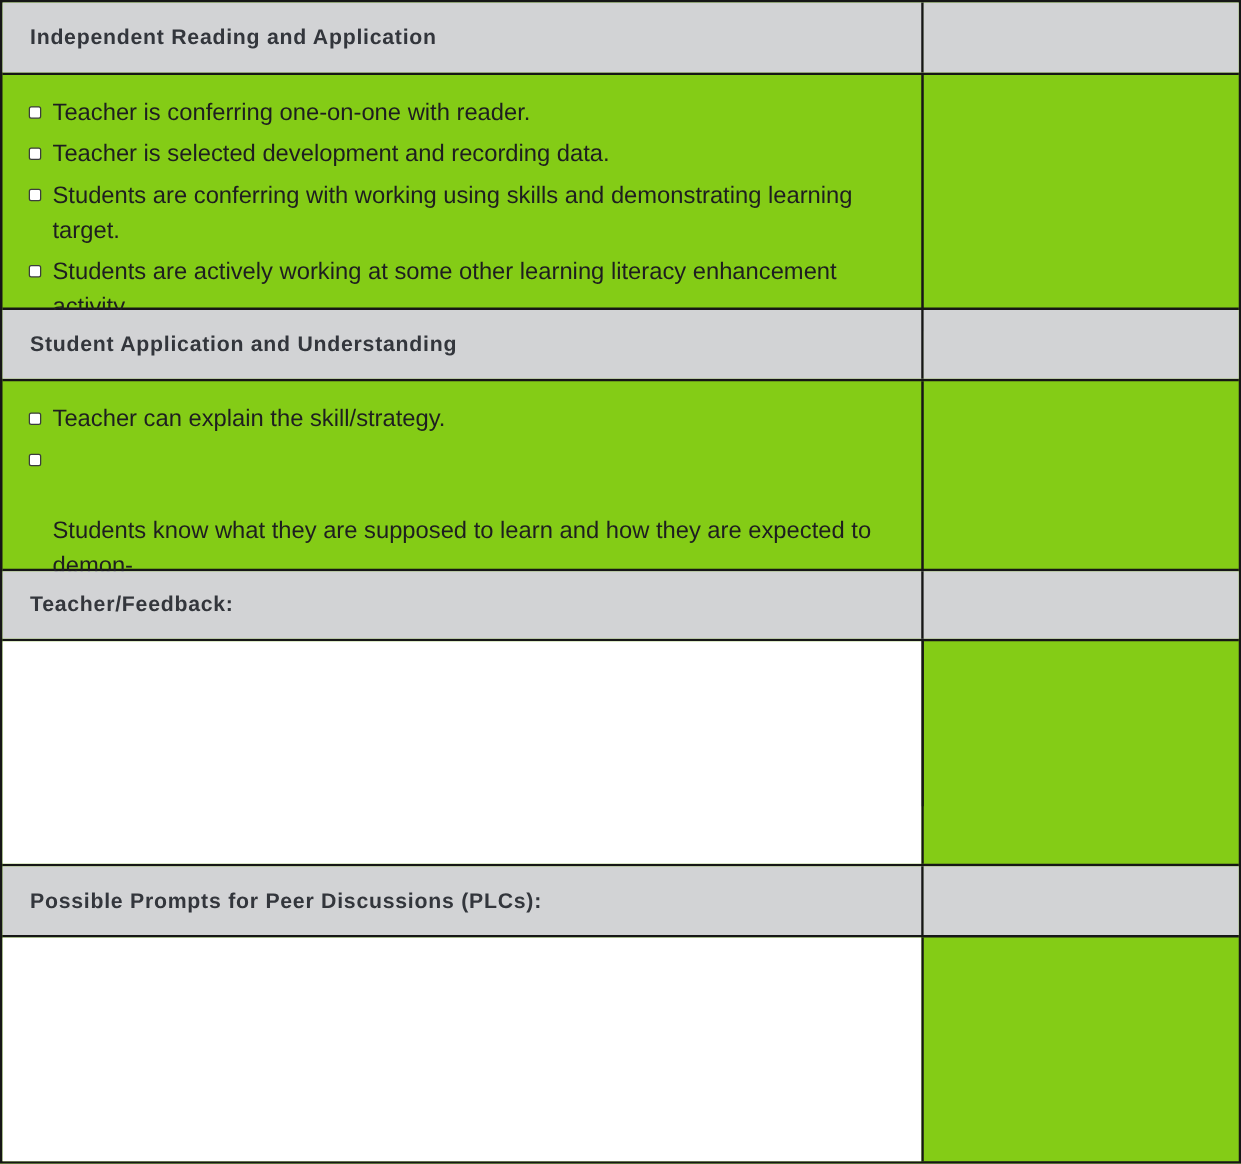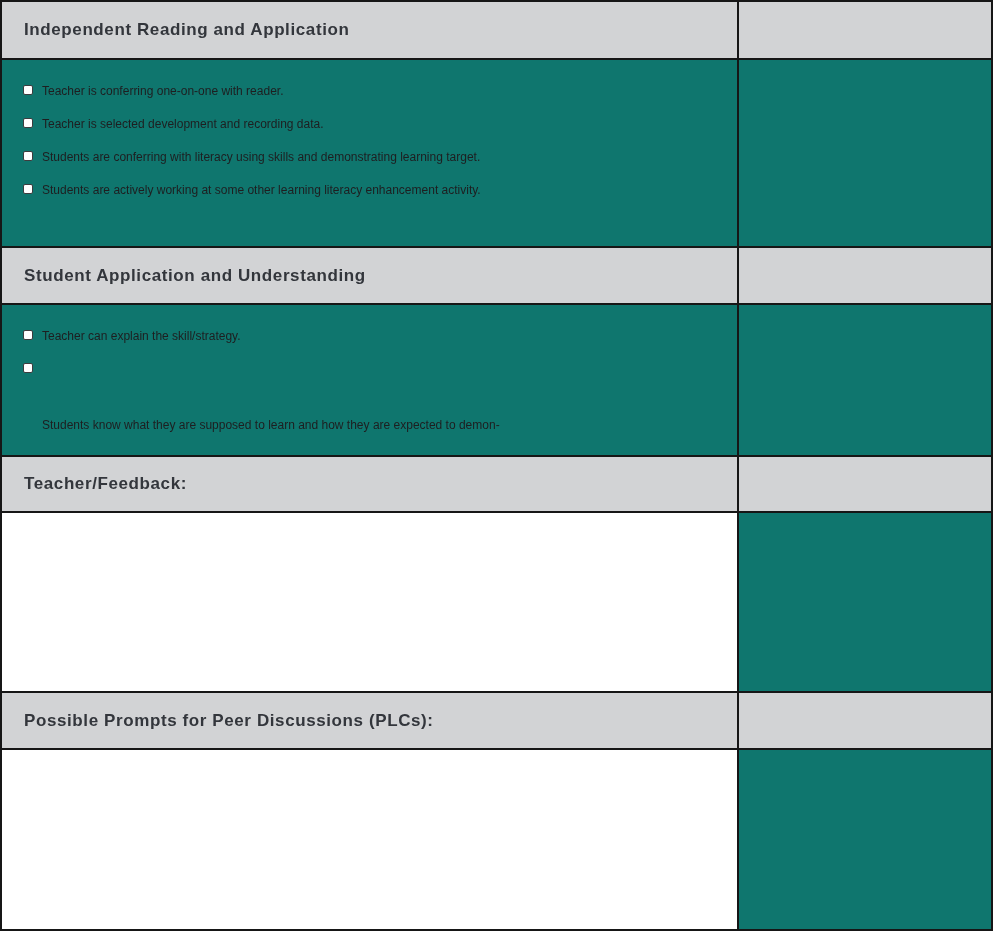--- a/index.html
+++ b/index.html
@@ -5,21 +5,21 @@
   * { margin: 0; padding: 0; box-sizing: border-box; }
   html, body { background: #ffffff; }
   body { font-family: "Liberation Sans", sans-serif; }
 
   .sheet {
     width: 993px;
     height: 931px;
     border: 2px solid #161616;
     display: grid;
     grid-template-rows: 58px 188px 57px 152px 56px 180px 57px 1fr;
-    background: #0f766e;
+    background: #84cc16;
   }
 
   .row {
     display: grid;
     grid-template-columns: 737px 1fr;
     border-bottom: 2px solid #161616;
     min-height: 0;
   }
   .row:last-child { border-bottom: none; }
 
@@ -59,21 +59,21 @@
     flex: 0 0 auto;
     width: 10px;
     height: 10px;
     border: 1.5px solid #3c3c3e;
     border-radius: 2px;
     background: #ffffff;
     margin-top: 8px;
     margin-right: 9px;
   }
   .item-text {
-    font-size: 12px;
+    font-size: 19px;
     line-height: 28px;
     color: #1e1e20;
     white-space: pre-wrap;
   }
   .item-text .line { display: block; }
 
   .blank-area { width: 100%; height: 100%; background: #ffffff; }
 </style>
 </head>
 <body>
@@ -93,21 +93,21 @@
         <li class="item">
           <span class="checkbox"></span>
           <span class="item-text">Teacher is conferring one-on-one with reader.</span>
         </li>
         <li class="item">
           <span class="checkbox"></span>
           <span class="item-text">Teacher is selected development and recording data.</span>
         </li>
         <li class="item">
           <span class="checkbox"></span>
-          <span class="item-text">Students are conferring with literacy using skills and demonstrating learning target.</span>
+          <span class="item-text">Students are conferring with working using skills and demonstrating learning target.</span>
         </li>
         <li class="item">
           <span class="checkbox"></span>
           <span class="item-text">Students are actively working at some other learning literacy enhancement activity.</span>
         </li>
       </ul>
     </div>
     <div class="cell-right"></div>
   </div>
 

